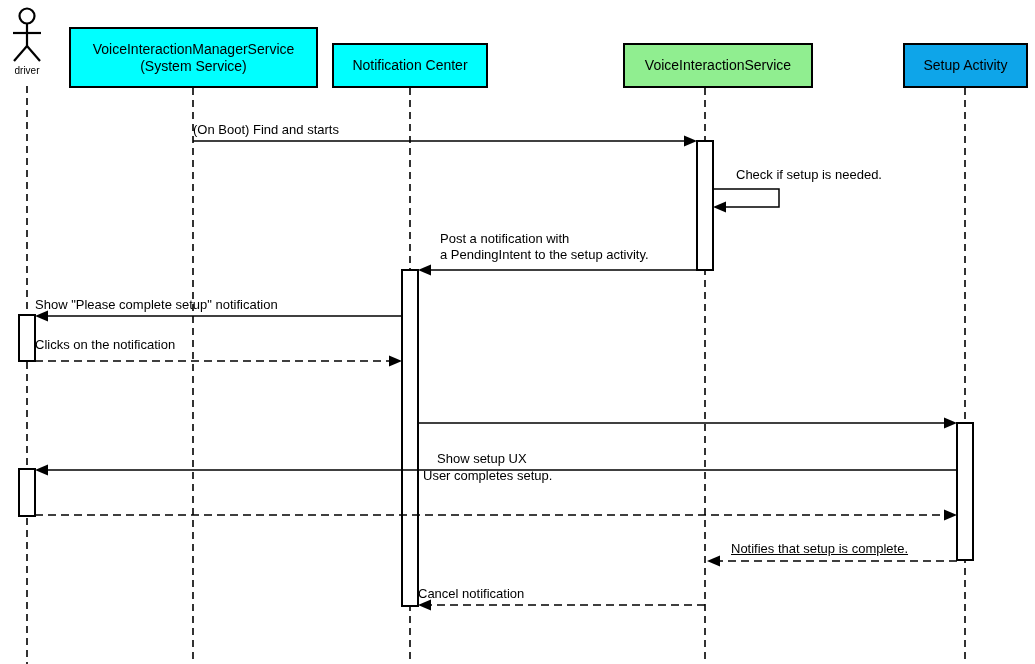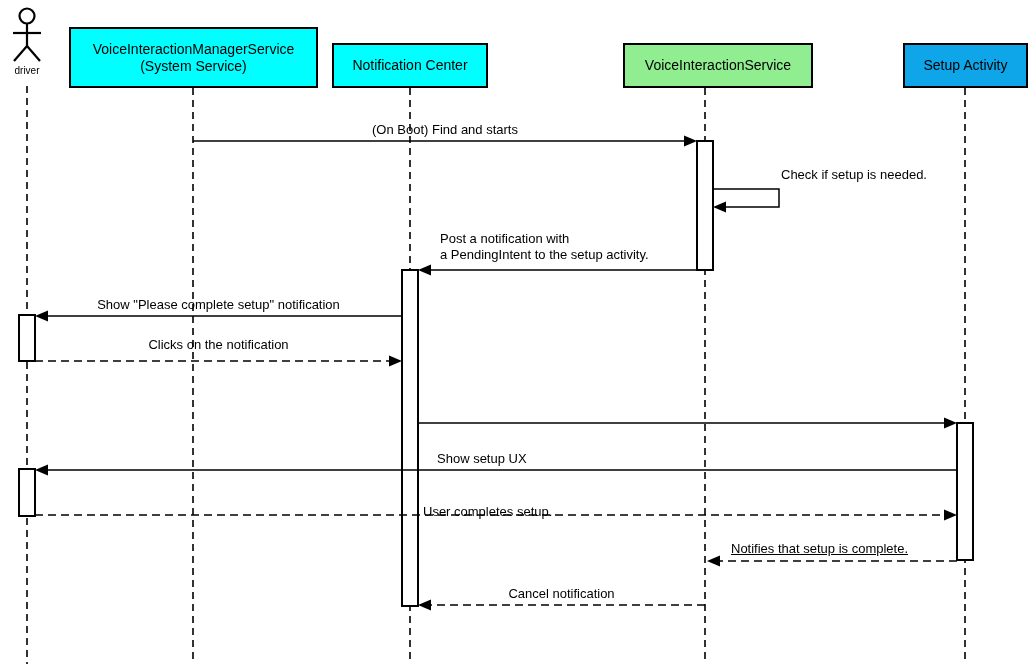--- a/index.html
+++ b/index.html
@@ -34,21 +34,21 @@
     color: #000000;
     white-space: pre-line;
   }
   .msg-label {
     position: absolute;
     font-size: 13px;
     line-height: 16px;
     color: #000000;
     white-space: pre-line;
   }
-  .msg-label.centered { text-align: center; }
+  .msg-label.centered { }
   .actor-label {
     position: absolute;
     font-size: 10px;
     color: #000000;
     text-align: center;
   }
 </style>
 </head>
 <body>
 
@@ -133,31 +133,31 @@
 (System Service)</div>
 
   <div class="participant-box" style="left: 332px; top: 43px; width: 156px; height: 45px; background-color: rgb(0, 255, 255);">Notification Center</div>
 
   <div class="participant-box" style="left: 611px; top: 43px; width: 190px; height: 45px; background-color: rgb(144, 238, 144); margin-left: 12px;">VoiceInteractionService</div>
 
   <div class="participant-box" style="left: 903px; top: 43px; width: 125px; height: 45px; background-color: #0ea5e9;">Setup Activity</div>
 
   <div class="msg-label centered" style="left:193px; top:122px; width:504px;">(On Boot) Find and starts</div>
 
-  <div class="msg-label" style="left:736px; top:167px;margin-left:45px;">Check if setup is needed.</div>
+  <div class="msg-label" style="left:736px; top:167px;">Check if setup is needed.</div>
 
   <div class="msg-label" style="left:440px; top:231px;">Post a notification with
 a PendingIntent to the setup activity.</div>
 
   <div class="msg-label centered" style="left:35px; top:297px; width:367px;">Show "Please complete setup" notification</div>
 
   <div class="msg-label centered" style="left:35px; top:337px; width:367px;">Clicks on the notification</div>
 
 
   <div class="msg-label" style="left:437px; top:451px;">Show setup UX</div>
 
-  <div class="msg-label" style="left:423px; top:504px;">User completes setup.</div>
+  <div class="msg-label" style="left:423px; top:468px;">User completes setup.</div>
 
   <div class="msg-label" style="left:731px; top:541px;text-decoration:underline;">Notifies that setup is complete.</div>
 
   <div class="msg-label centered" style="left:418px; top:586px; width:287px;">Cancel notification</div>
 
 </div>
 
 </body></html>

